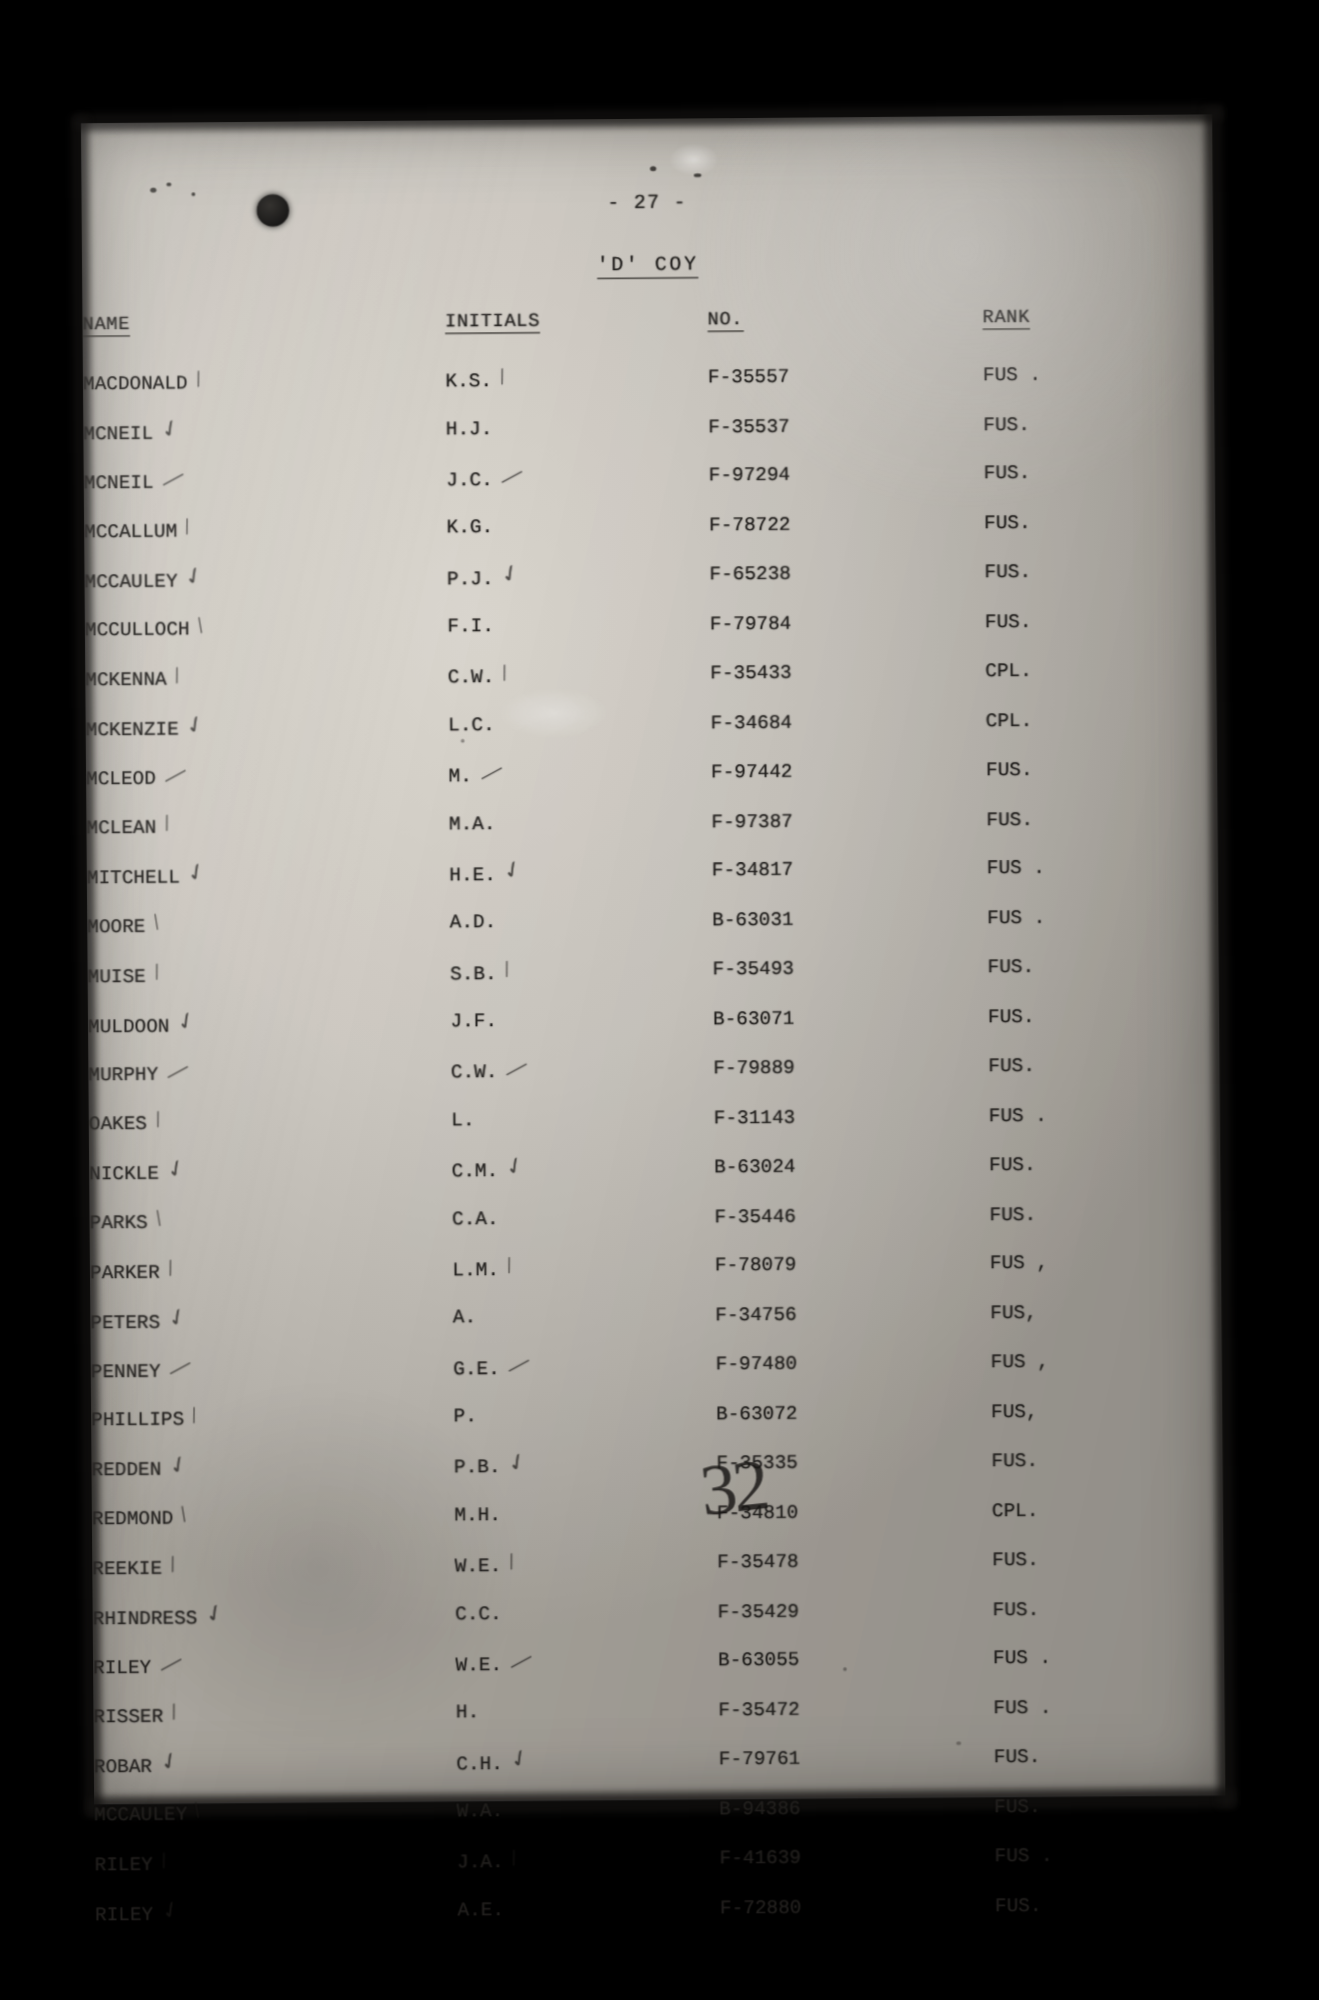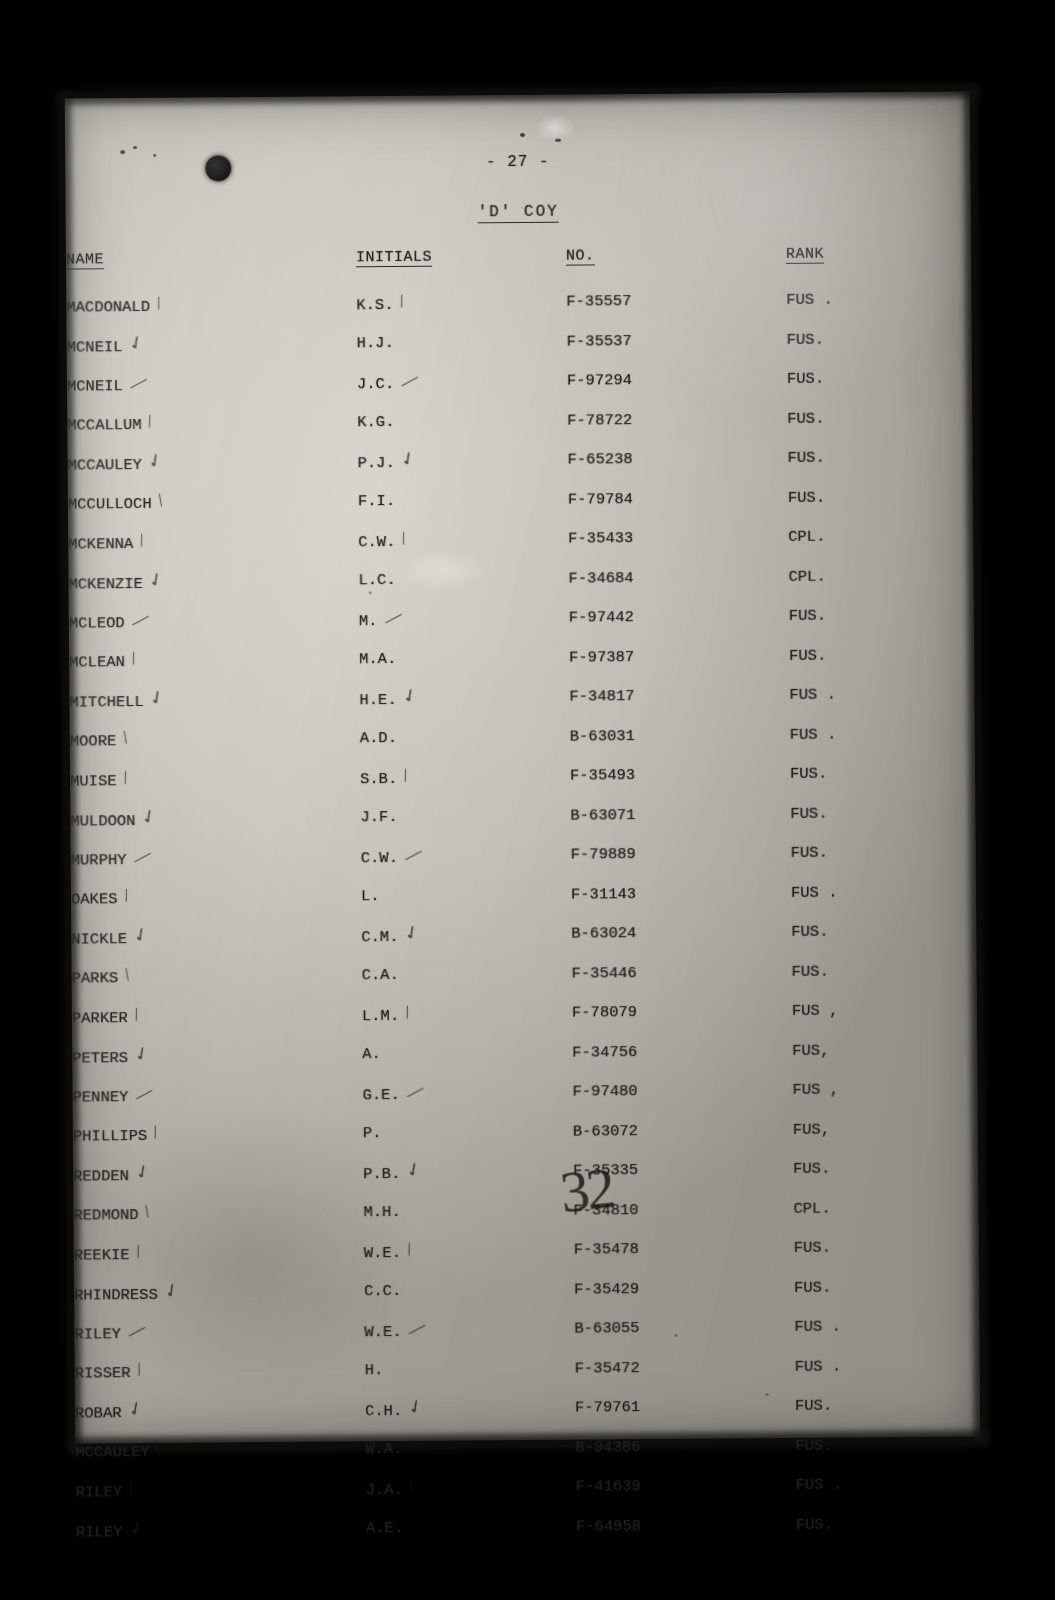--- a/index.html
+++ b/index.html
@@ -383,21 +383,21 @@
             </tr>
             <tr>
               <td class="c-name"><span>RILEY</span><span class="pen tick">/</span></td>
               <td class="c-init"><span>J.A.</span><span class="pen tick">/</span></td>
               <td class="c-no"><span>F-41639</span></td>
               <td class="c-rank"><span>FUS .</span></td>
             </tr>
             <tr>
               <td class="c-name"><span>RILEY</span><span class="pen">✓</span></td>
               <td class="c-init"><span>A.E.</span></td>
-              <td class="c-no"><span>F-64958</span></td>
+              <td class="c-no"><span>F-72880</span></td>
               <td class="c-rank"><span>FUS.</span></td>
             </tr>
           </tbody>
       </table>
 
       <div class="big-hand">32</div>
 
     </div>
   </div>
 </div>

